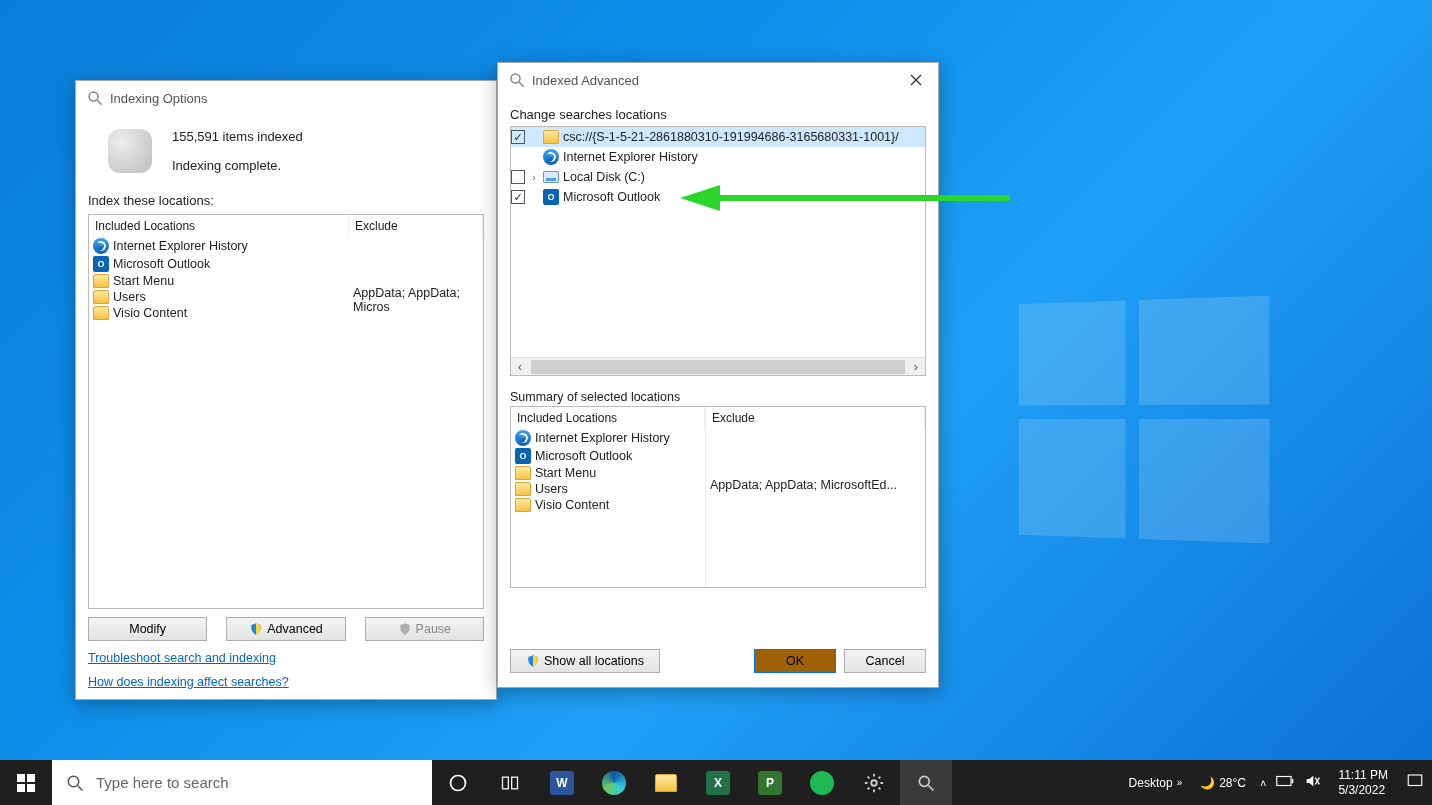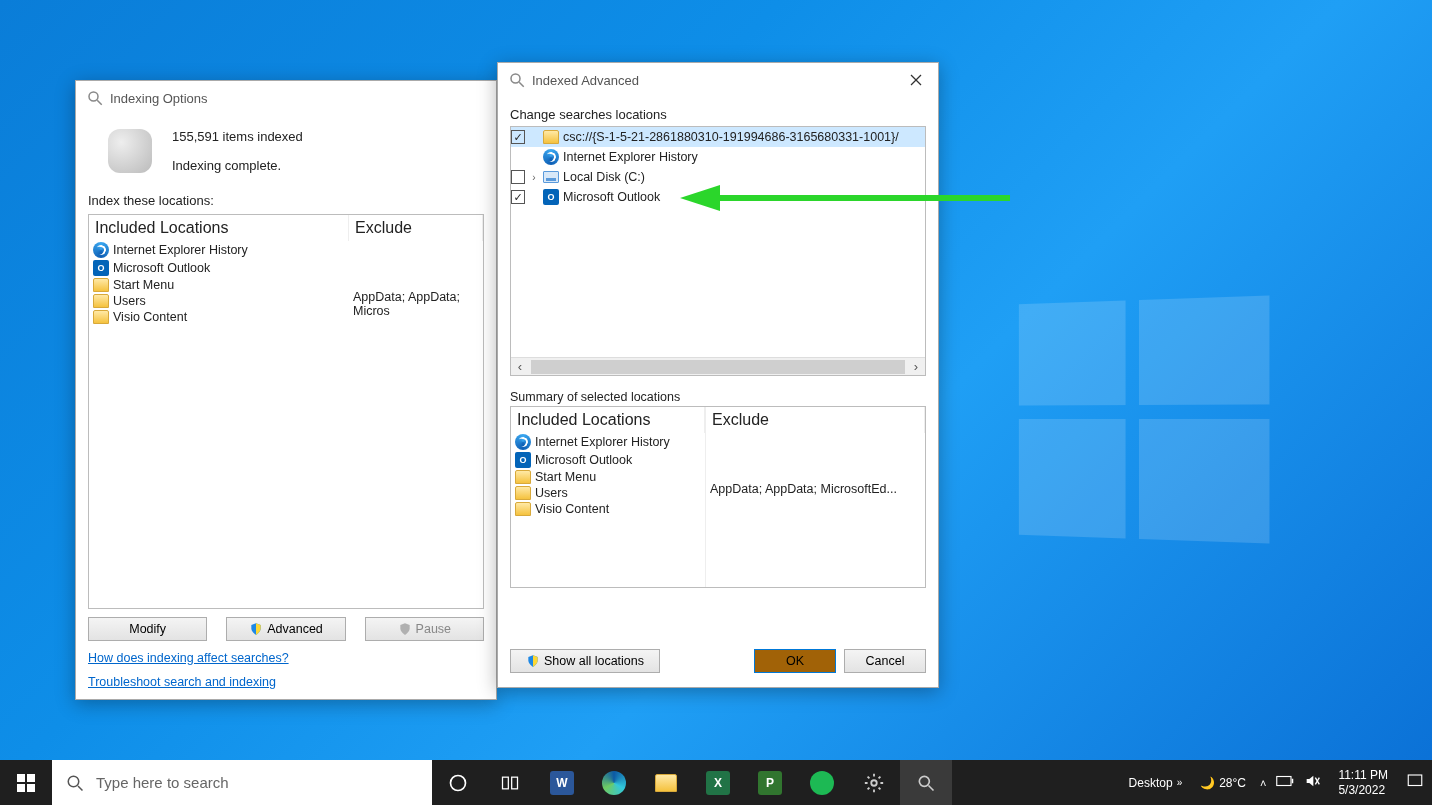--- a/index.html
+++ b/index.html
@@ -109,21 +109,21 @@
     border-radius: 12px;
     position: relative;
   }
   .locations-list, .summary-list, .tree-box {
     border: 1px solid #bcbcbc;
     background: #fff;
   }
   .locations-list { flex: 1; margin-top: 6px; display: flex; }
   .col { overflow: hidden; }
   .col-header {
-    font-size: 16px;
+    font-size: 12px;
     padding: 4px 6px;
     border-right: 1px solid #eee;
     background: #fff;
     white-space: nowrap;
   }
   .col-inc { flex: 0 0 260px; }
   .col-exc { flex: 1; }
   .row-item { display: flex; align-items: center; gap: 4px; padding: 1px 4px; font-size: 12.5px; }
   .folder-icon { width: 16px; height: 14px; background: linear-gradient(#ffe9a6,#f5c23e); border-radius: 2px 2px 0 0; border:1px solid #d8a93a;}
   .ie-icon { width:16px;height:16px;border-radius:50%;background: conic-gradient(#3aa7f0,#0e5fb5,#3aa7f0);position:relative; }
@@ -260,22 +260,22 @@
           </svg>
         <span>Advanced</span>
       </button>
       <button class="btn disabled">
         <svg class="shield-icon" viewBox="0 0 24 24">
             <path d="M12 2 L20 5 V11 C20 17 12 22 12 22 C12 22 4 17 4 11 V5 Z" fill="#b0b0b0"></path>
           </svg>
         <span>Pause</span>
       </button>
     </div>
+    <a class="link">Troubleshoot search and indexing</a>
     <a class="link">How does indexing affect searches?</a>
-    <a class="link">Troubleshoot search and indexing</a>
   </div>
 </div>
 
 <div class="dialog dlg-locations">
   <div class="titlebar">
     <svg class="magnify" viewBox="0 0 24 24">
         <circle cx="10" cy="10" r="6" fill="none" stroke="#888" stroke-width="2"></circle>
         <line x1="15" y1="15" x2="21" y2="21" stroke="#888" stroke-width="2"></line>
       </svg>
     <span>Indexed Advanced</span>

